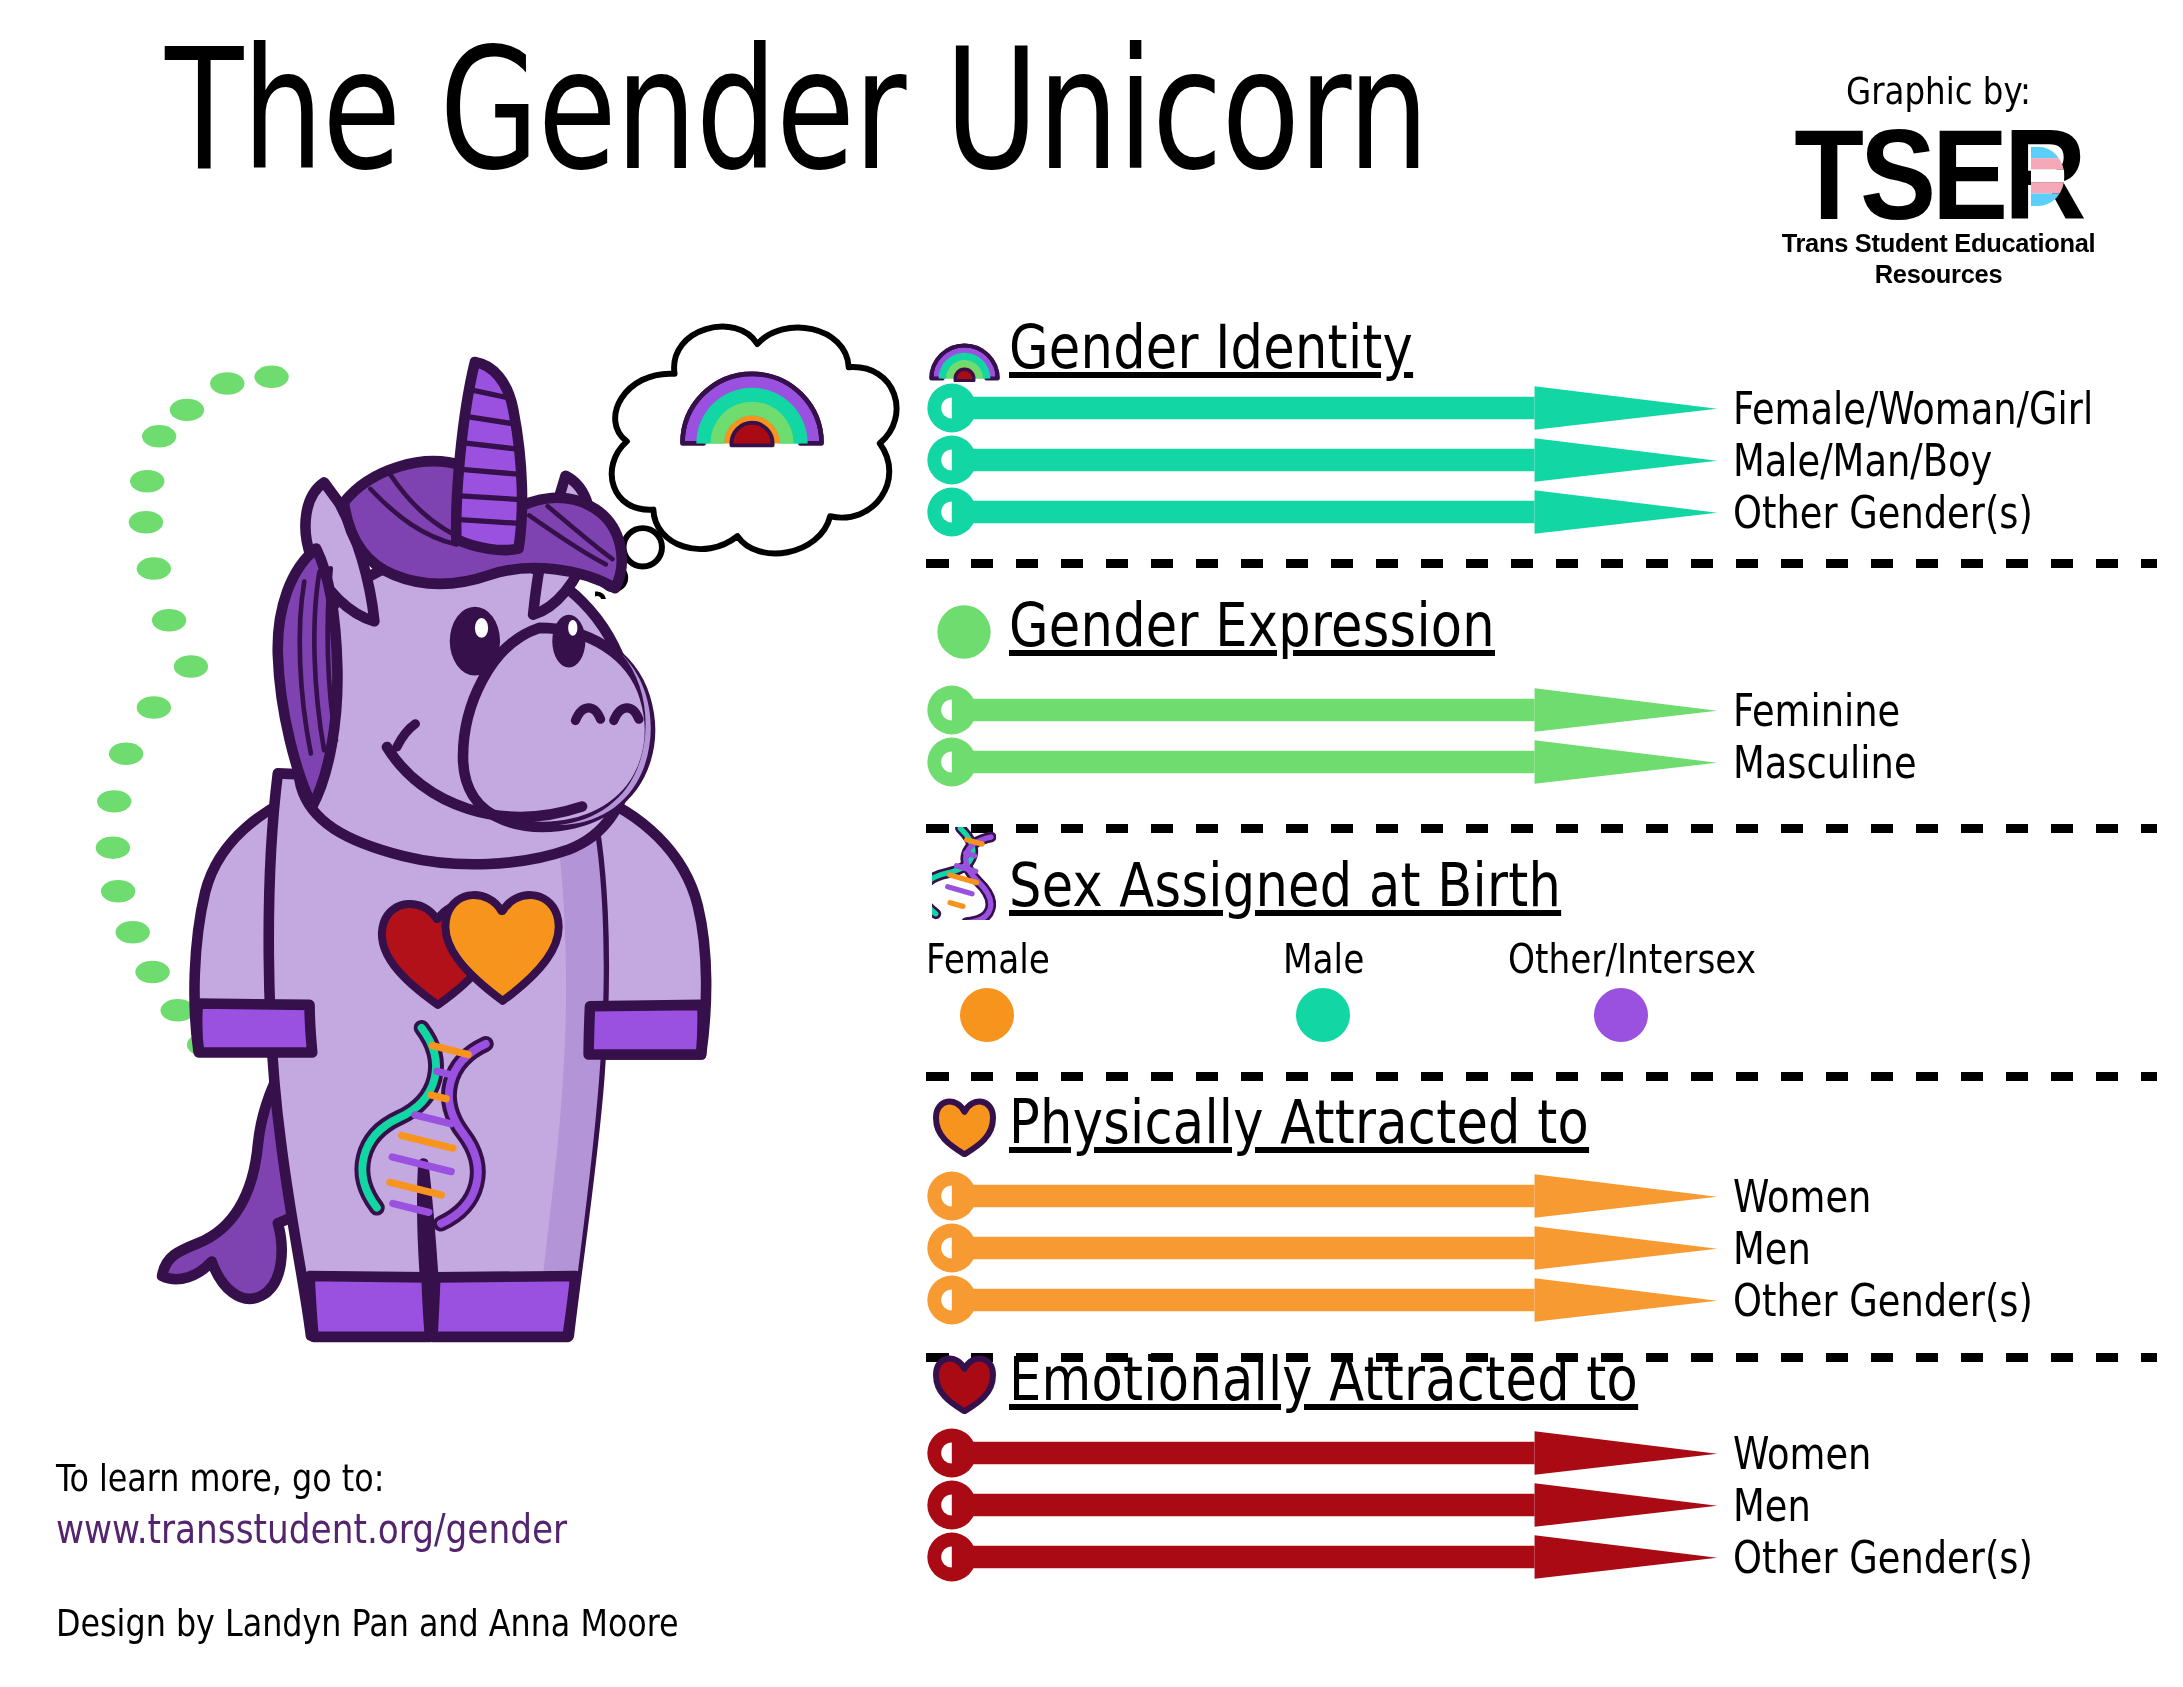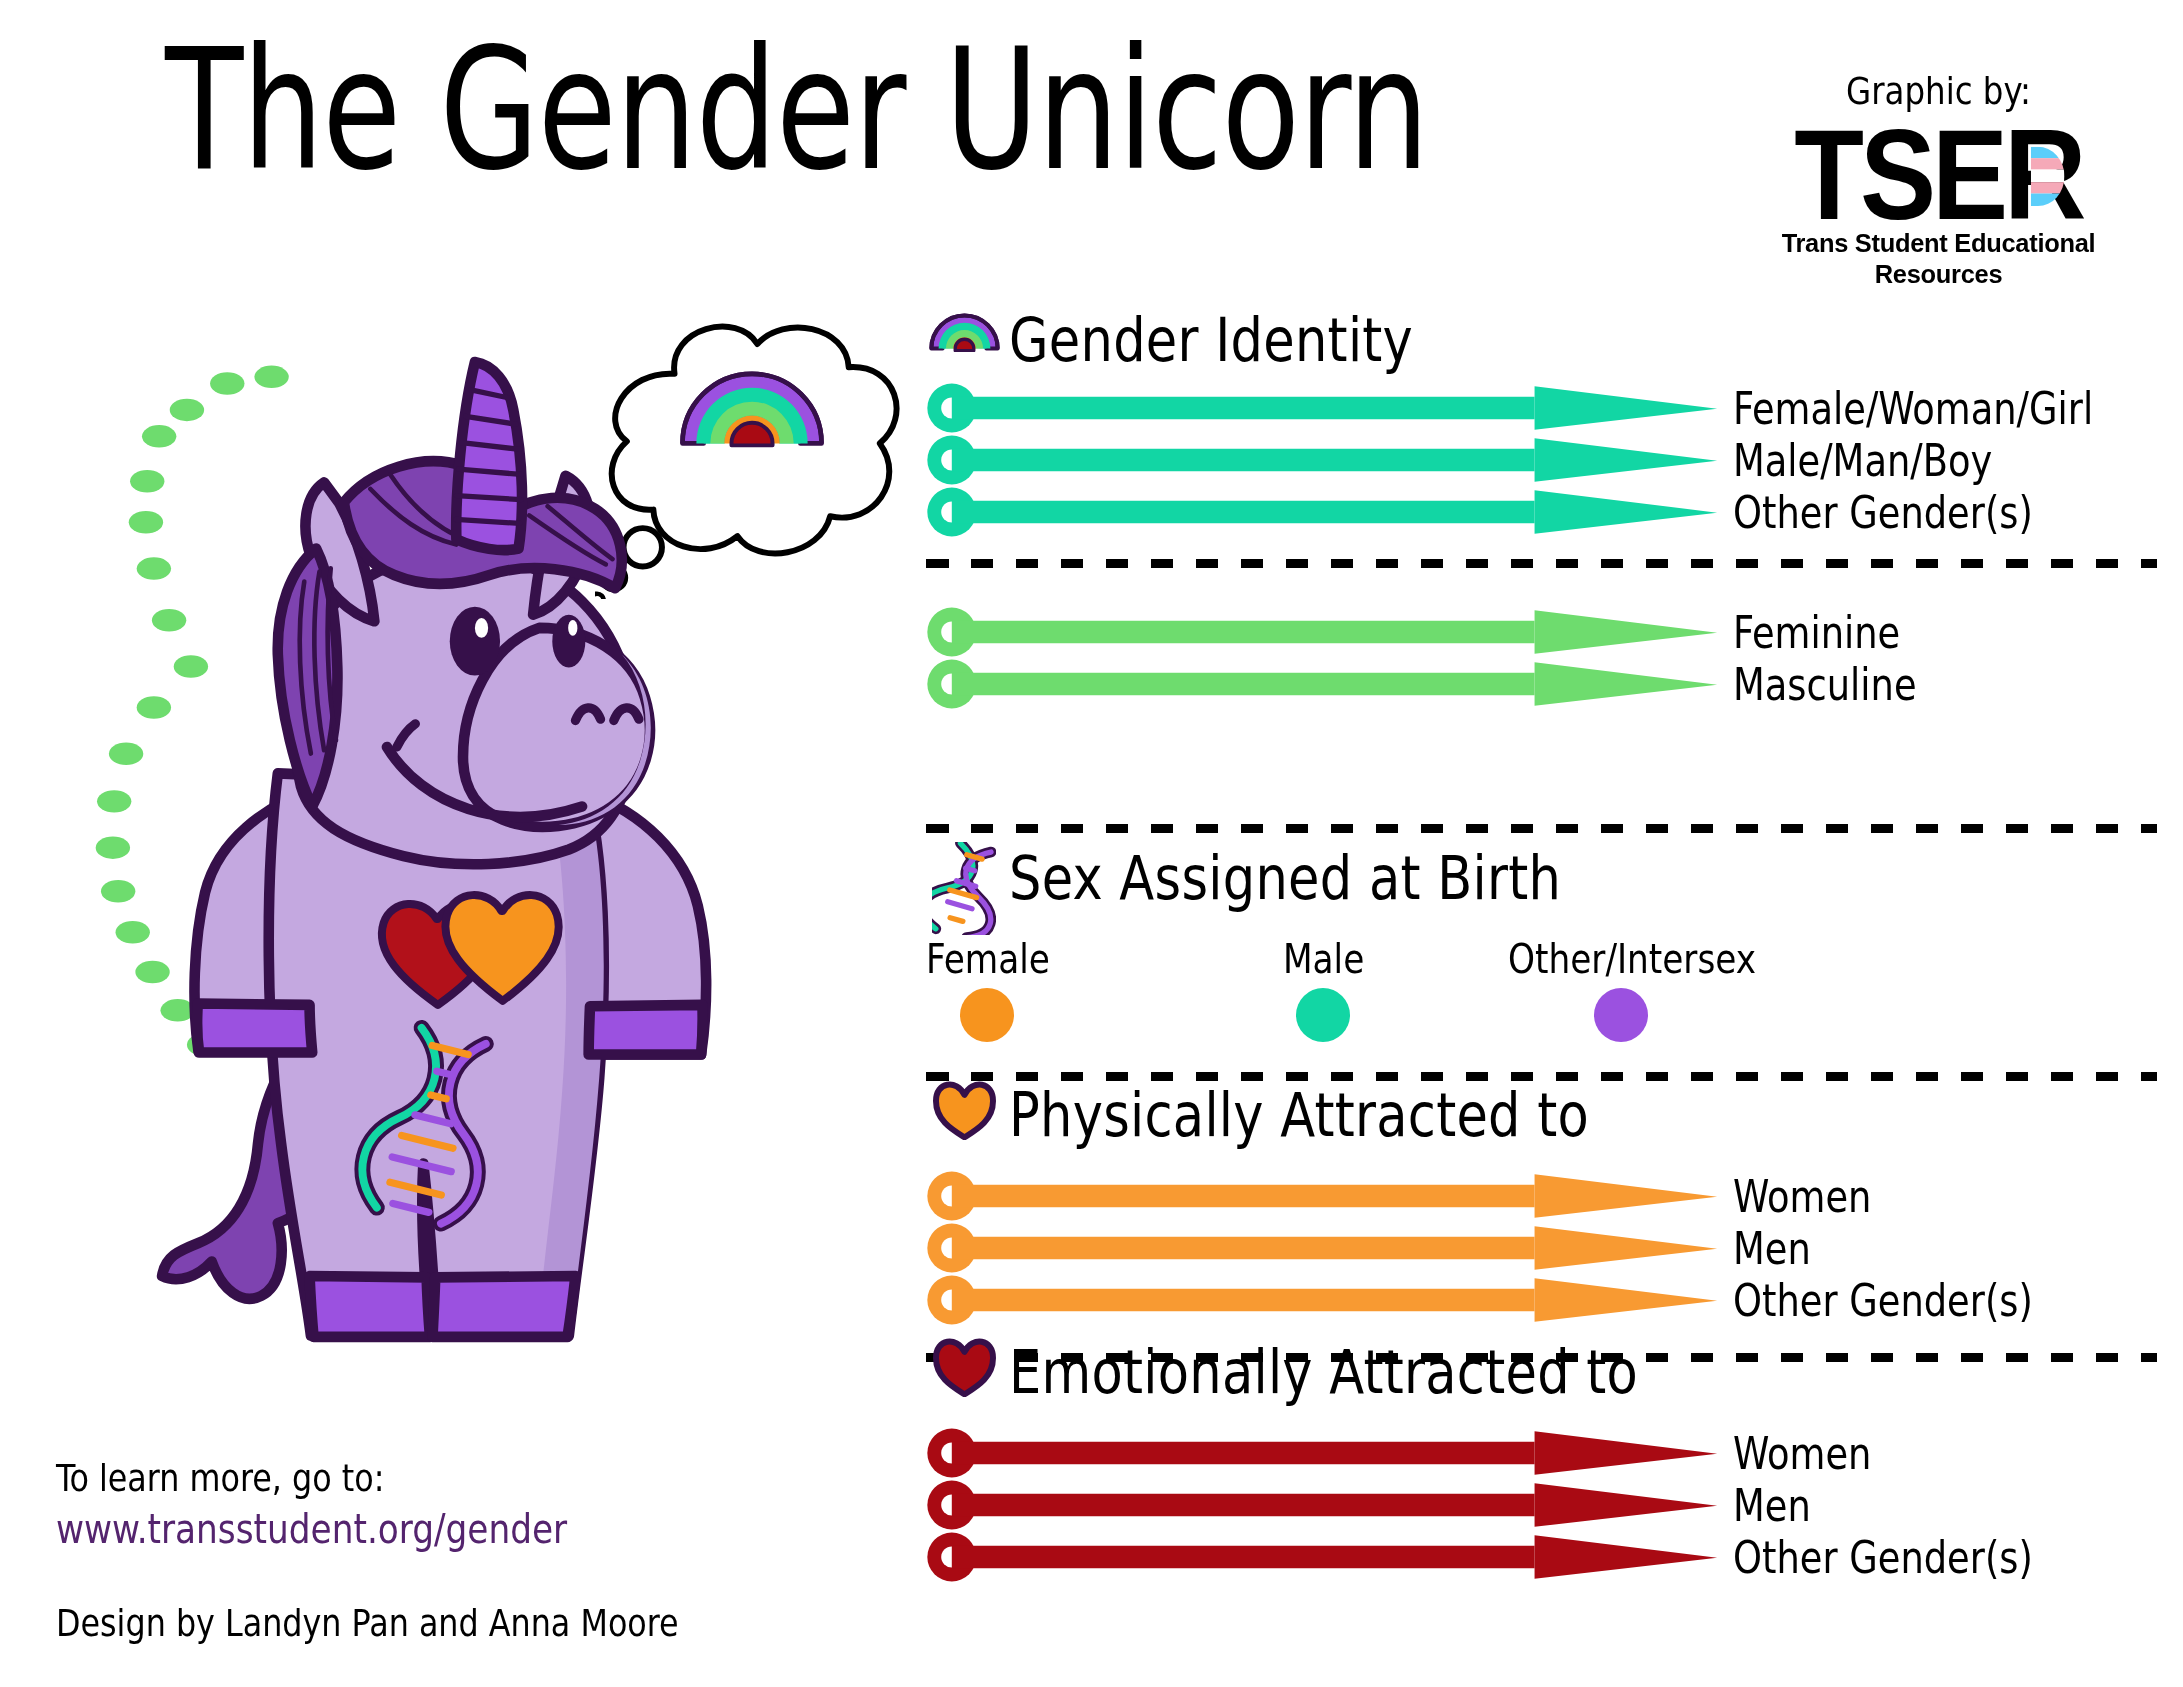--- a/index.html
+++ b/index.html
@@ -47,21 +47,21 @@
   #tser-flag i{display:block;flex:1;}
   #tser-sub{
     font-size:26.5px;font-weight:bold;color:#000;
     letter-spacing:-0.3px;margin-top:9.3px;
     font-family:"Liberation Sans",sans-serif;
     transform:scaleX(0.96);
   }
 
   
   .section{position:absolute;left:926px;width:1231px;}
-  .sec-head{display:flex;align-items:flex-start;height:78px;}
+  .sec-head{display:flex;align-items:flex-end;height:78px;text-decoration:underline;}
   .sec-icon{width:76px;flex:0 0 76px;display:flex;align-items:center;justify-content:center;}
   .sec-title{
     font-size:61px;color:#000;white-space:nowrap;
     transform:scaleX(0.93);transform-origin:left center;
     margin-left:6.6px;letter-spacing:0.3px;
   }
 
   
   .rows{}
   .arow{position:relative;height:52px;}
@@ -323,20 +323,28 @@
         <polygon points="920,6 920,72 1196,40" fill="#12D6A4"></polygon>
       </svg>
       <span class="arow-label">Other Gender(s)</span>
     </div>
   </div>
 </div>
 
 <div class="dashed" style="top:559px"></div>
 
 <div class="section" style="top:582px">
+  <div class="sec-head">
+    <span class="sec-icon">
+      <svg width="56" height="56" viewBox="0 0 84 84">
+          <circle cx="42" cy="42" r="40" fill="#6EDC6E"></circle>
+        </svg>
+    </span>
+    <span class="sec-title">Gender Expression</span>
+  </div>
   <div class="rows" style="margin-top:24px">
     <div class="arow">
       <svg class="arrow-svg" width="807" height="52" viewBox="0 0 1220 78">
         <circle cx="39" cy="39" r="37" fill="#6EDC6E"></circle>
           <circle cx="39" cy="39" r="16" fill="#fff"></circle>
         <rect x="39" y="22" width="881" height="34" fill="#6EDC6E"></rect>
         <polygon points="920,6 920,72 1196,40" fill="#6EDC6E"></polygon>
       </svg>
       <span class="arow-label">Feminine</span>
     </div>

